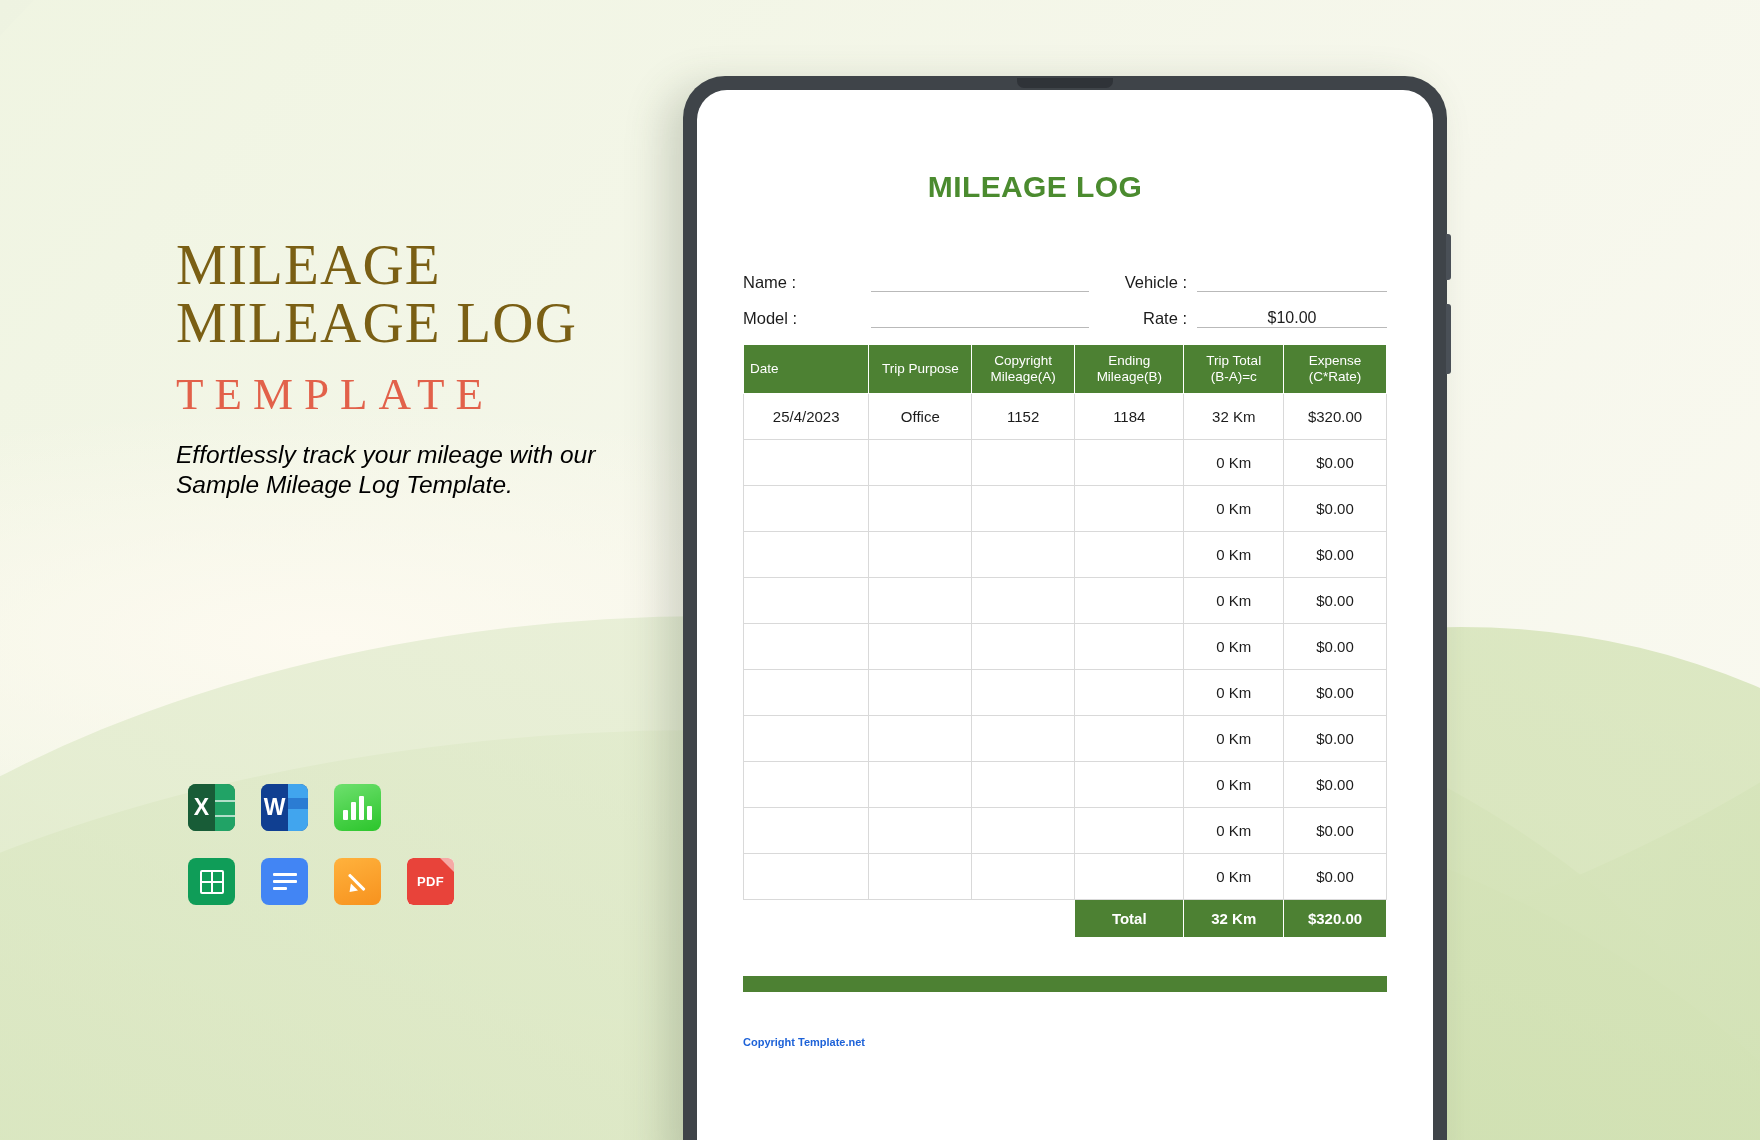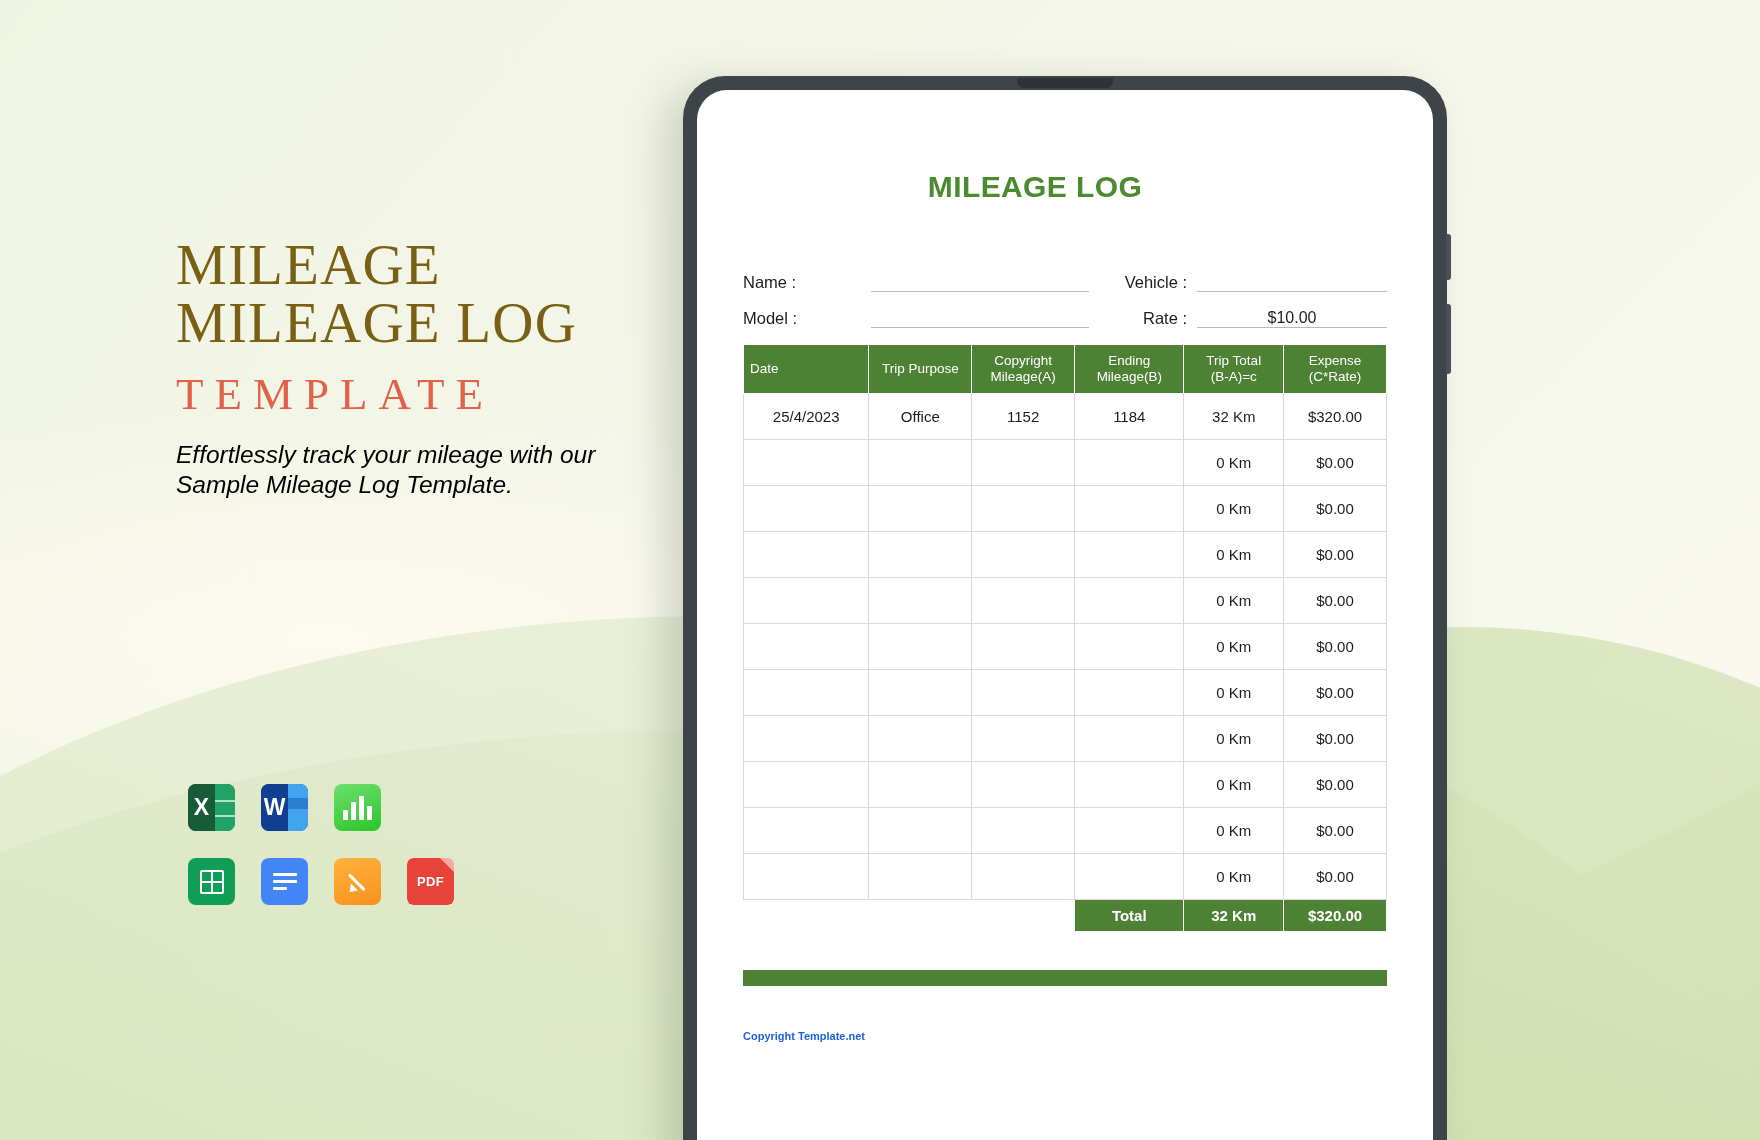--- a/index.html
+++ b/index.html
@@ -324,21 +324,21 @@
   .col-end { width: 17%; }
   .col-trip { width: 15.5%; }
   .col-exp { width: 16%; }
 
   .total-row td {
     background: #4d8133;
     color: #fff;
     font-weight: bold;
     font-size: 15px;
     border: 1px solid #ffffff;
-    height: 32px;
+    height: 38px;
   }
   .total-row td.blank {
     background: transparent;
     border: none;
   }
   .total-row td.lbl-total { text-align: center; }
 
   .green-bar {
     margin-top: 38px;
     height: 16px;

